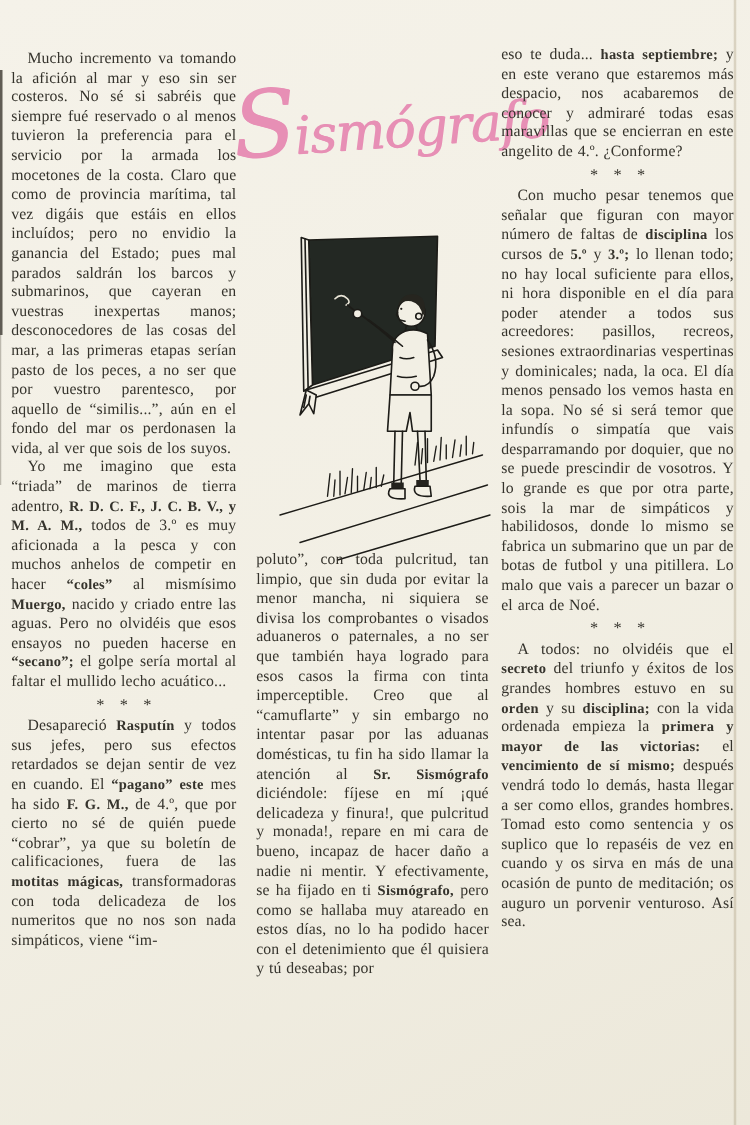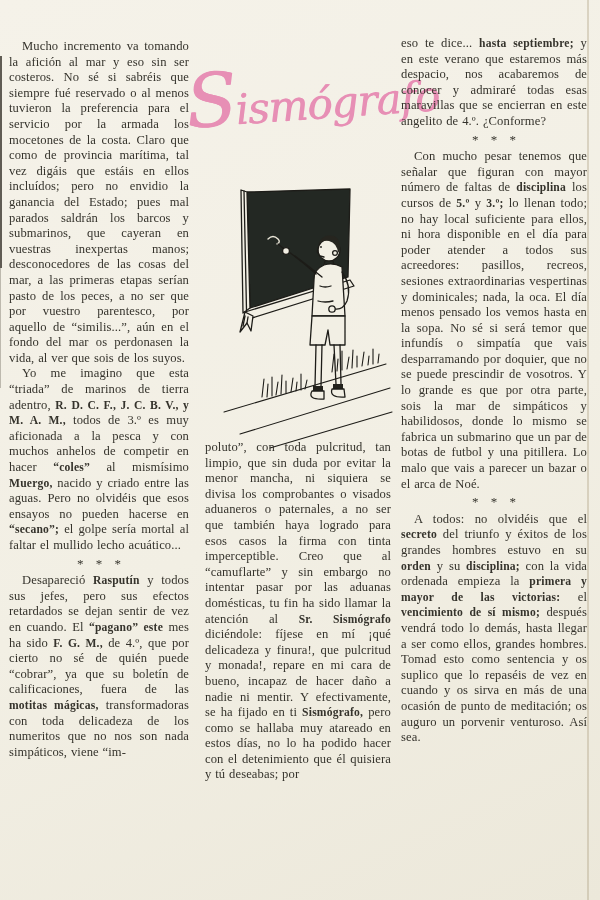--- a/index.html
+++ b/index.html
@@ -117,20 +117,20 @@
         <path d="M50,237 L52,219 M55,237 L56,224 M60,236 L60,217 M64,235 L66,222 M69,234 L70,215 M74,233 L74,221 M79,232 L81,218 M84,231 L85,222 M89,230 L89,214 M93,229 L95,220"></path>
         <path d="M120,212 L122,194 M125,211 L126,199 M130,210 L130,191 M135,209 L137,197 M140,208 L141,190 M145,207 L145,196 M150,206 L152,192 M156,205 L157,196 M161,204 L161,189 M166,203 L167,194"></path>
       </g>
     </svg>
   </div>
 
   <div class="col col2">
       <div class="para"><span>poluto”, con toda pulcritud, tan limpio, que sin duda por evitar la menor mancha, ni siquiera se divisa los comprobantes o visados aduaneros o paternales, a no ser que también haya logrado para esos casos la firma con tinta imperceptible. Creo que al “camuflarte” y sin embargo no intentar pasar por las aduanas domésticas, tu fin ha sido llamar la atención al </span><span class="b">Sr. Sismógrafo</span><span> diciéndole: fíjese en mí ¡qué delicadeza y finura!, que pulcritud y monada!, repare en mi cara de bueno, incapaz de hacer daño a nadie ni mentir. Y efectivamente, se ha fijado en ti </span><span class="b">Sismógrafo,</span><span> pero como se hallaba muy atareado en estos días, no lo ha podido hacer con el detenimiento que él quisiera y tú deseabas; por</span></div>
     </div>
   <div class="col col3">
-      <div class="para"><span>eso te dice... </span><span class="b">hasta septiembre;</span><span> y en este verano que estaremos más despacio, nos acabaremos de conocer y admiraré todas esas maravillas que se encierran en este angelito de 4.º. ¿Conforme?</span></div>
+      <div class="para"><span>eso te duda... </span><span class="b">hasta septiembre;</span><span> y en este verano que estaremos más despacio, nos acabaremos de conocer y admiraré todas esas maravillas que se encierran en este angelito de 4.º. ¿Conforme?</span></div>
       <div class="stars">* * *</div>
       <div class="para indent"><span>Con mucho pesar tenemos que señalar que figuran con mayor número de faltas de </span><span class="b">disciplina</span><span> los cursos de </span><span class="b">5.º</span><span> y </span><span class="b">3.º;</span><span> lo llenan todo; no hay local suficiente para ellos, ni hora disponible en el día para poder atender a todos sus acreedores: pasillos, recreos, sesiones extraordinarias vespertinas y dominicales; nada, la oca. El día menos pensado los vemos hasta en la sopa. No sé si será temor que infundís o simpatía que vais desparramando por doquier, que no se puede prescindir de vosotros. Y lo grande es que por otra parte, sois la mar de simpáticos y habilidosos, donde lo mismo se fabrica un submarino que un par de botas de futbol y una pitillera. Lo malo que vais a parecer un bazar o el arca de Noé.</span></div>
       <div class="stars">* * *</div>
       <div class="para indent"><span>A todos: no olvidéis que el </span><span class="b">secreto</span><span> del triunfo y éxitos de los grandes hombres estuvo en su </span><span class="b">orden</span><span> y su </span><span class="b">disciplina;</span><span> con la vida ordenada empieza la </span><span class="b">primera y mayor de las victorias:</span><span> el </span><span class="b">vencimiento de sí mismo;</span><span> después vendrá todo lo demás, hasta llegar a ser como ellos, grandes hombres. Tomad esto como sentencia y os suplico que lo repaséis de vez en cuando y os sirva en más de una ocasión de punto de meditación; os auguro un porvenir venturoso. Así sea.</span></div>
     </div>
 
 </div>
 
 </body></html>

